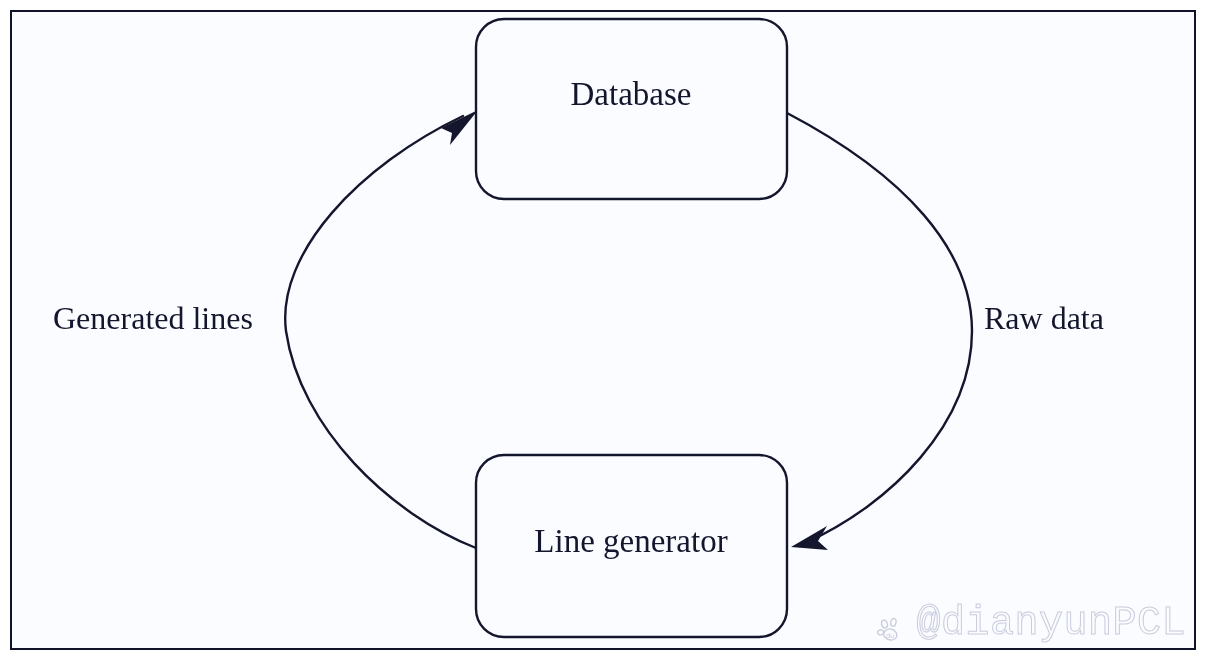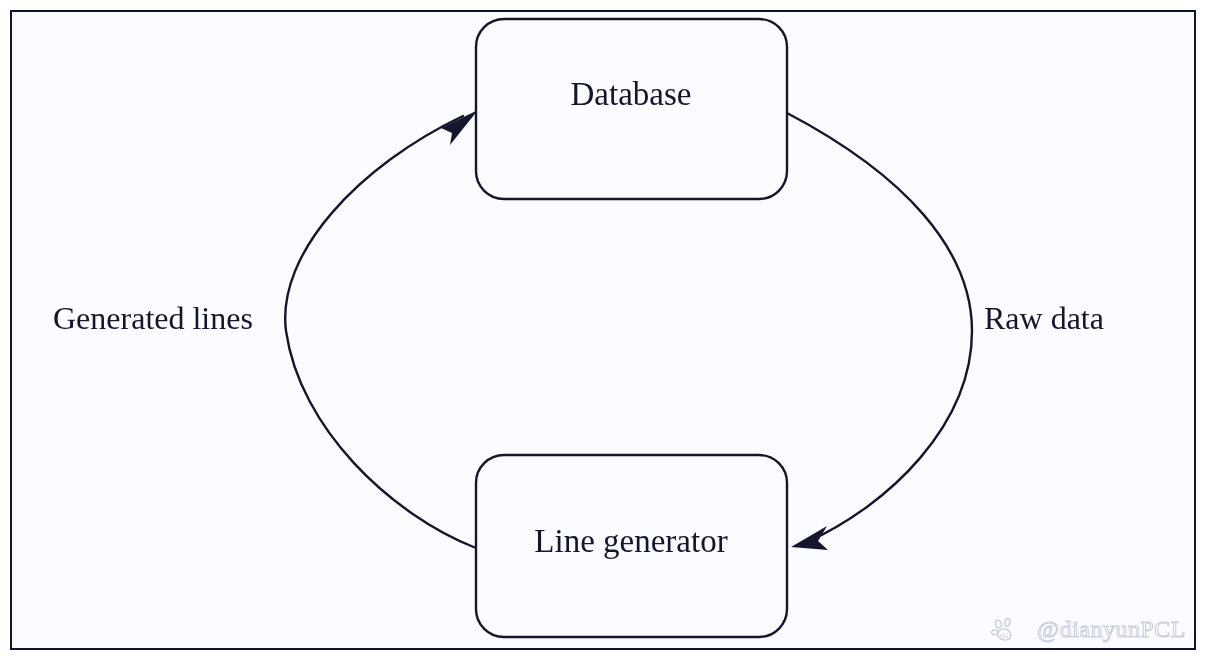--- a/index.html
+++ b/index.html
@@ -58,28 +58,28 @@
   }
   .arrow-head {
     fill: #14162e;
     stroke: none;
   }
   #watermark {
     position: absolute;
     right: 22px;
     bottom: 16px;
     display: flex;
-    align-items: flex-start;
-    gap: 16px;
+    align-items: flex-end;
+    gap: 9px;
     pointer-events: none;
     user-select: none;
   }
   #watermark-text {
-    font-family: Liberation Serif, serif;
-    font-size: 24px;
+    font-family: Liberation Mono, monospace;
+    font-size: 40px;
     letter-spacing: 0.5px;
     color: transparent;
     -webkit-text-stroke: 1px #c9ccdc;
     text-shadow: 0 0 0 transparent;
   }
   #watermark-logo {
     width: 30px;
     height: 30px;
   }
 </style>

